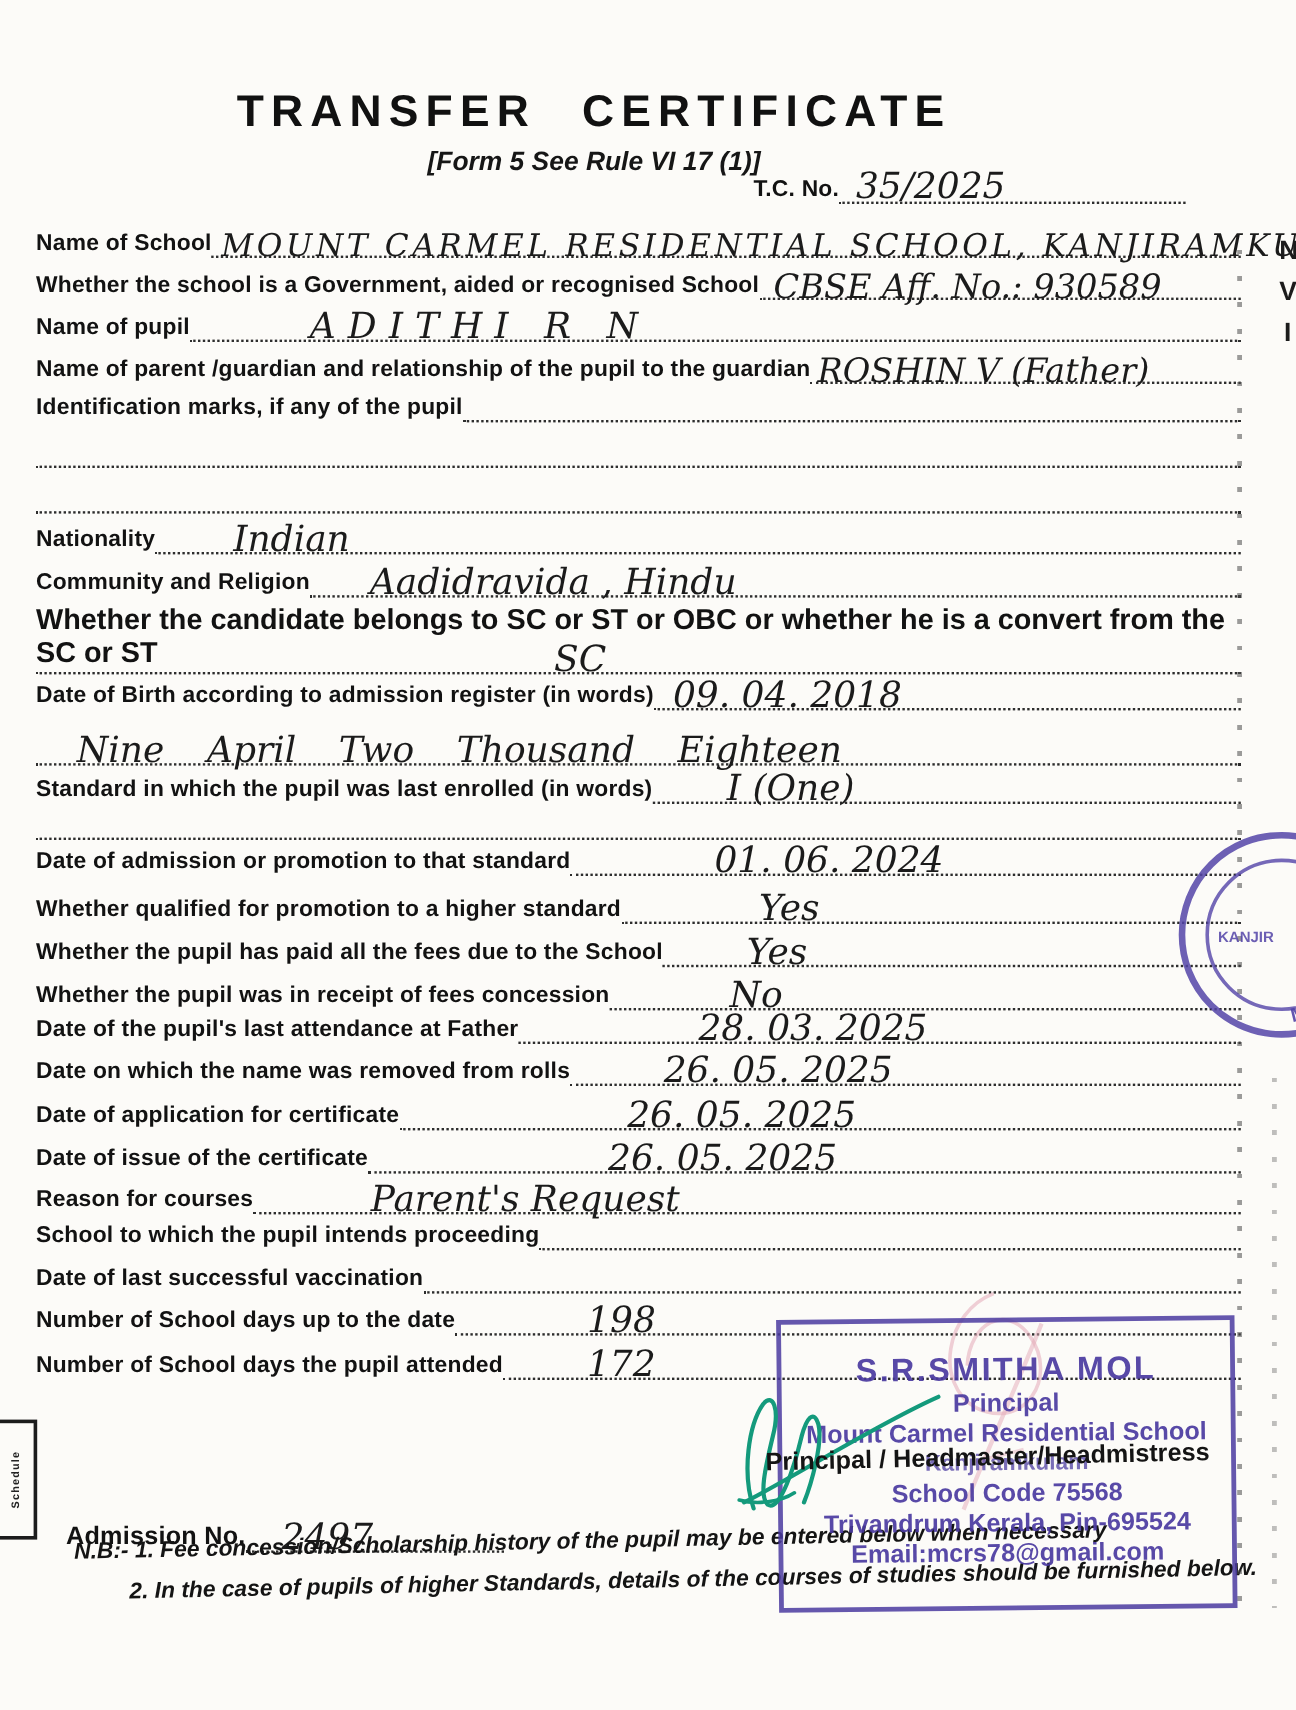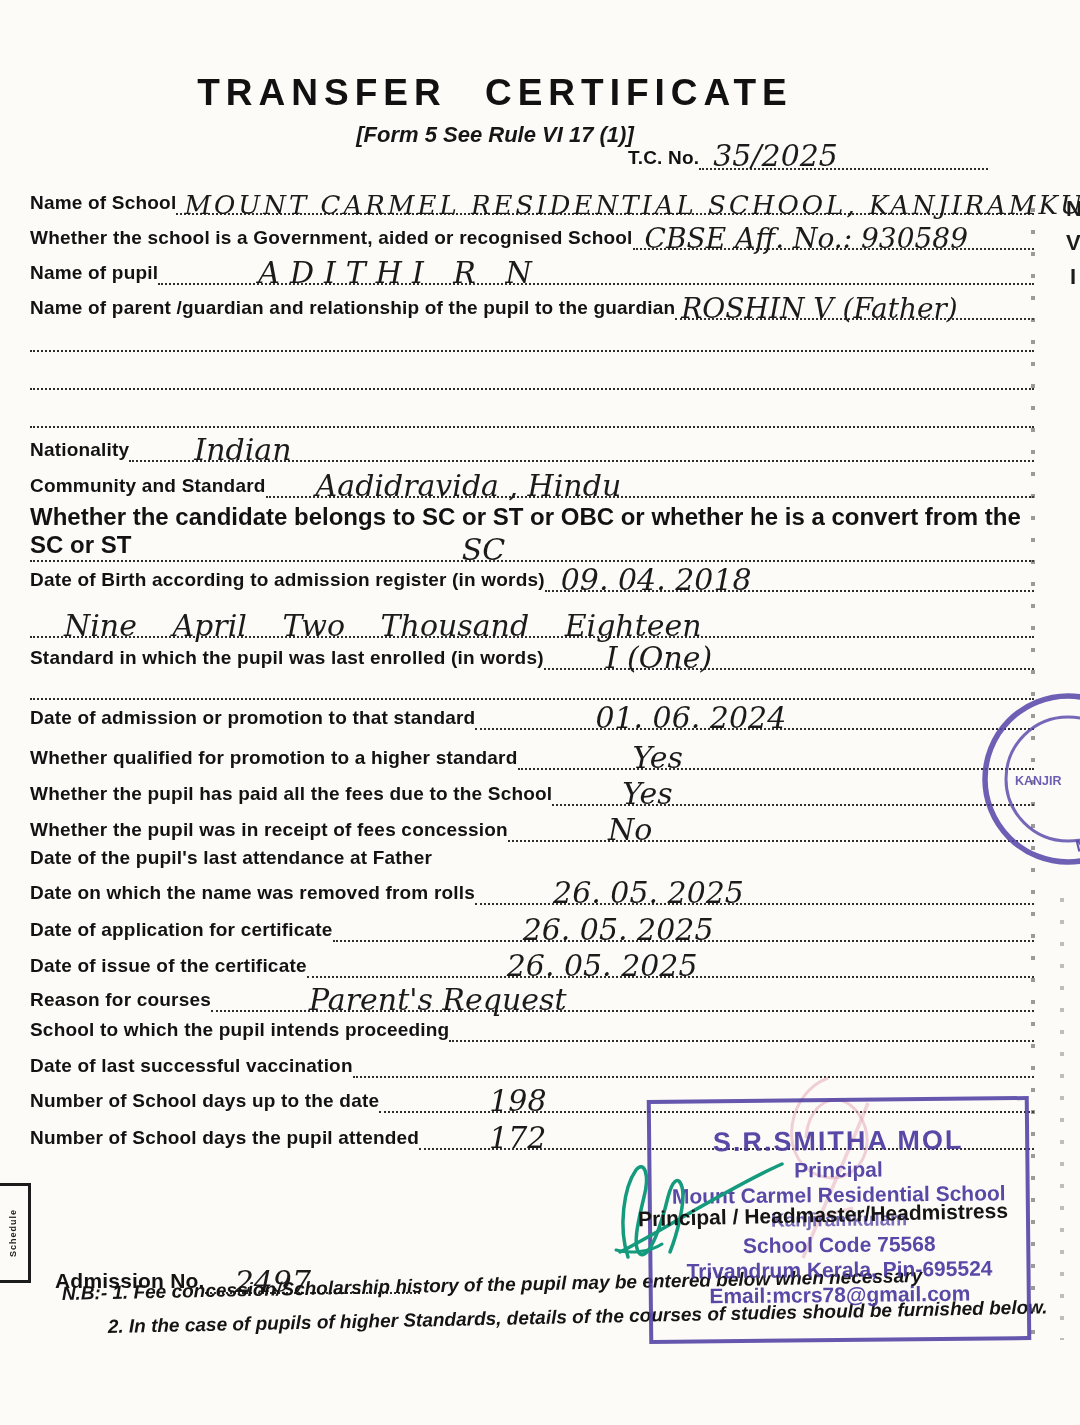--- a/index.html
+++ b/index.html
@@ -78,36 +78,37 @@
         <i class="hw big" style="left:100px;letter-spacing:10px">ADITHI  R N</i>
       </span>
   </div>
   <div class="row" style="top:286px">
     <span class="lbl">Name of parent /guardian and relationship of the pupil to the guardian</span>
     <span class="leader">
         <i class="hw" style="left:6px">ROSHIN  V  (Father)</i>
       </span>
   </div>
   <div class="row" style="top:318px">
+    <span class="lbl">Identification marks, if any of the pupil</span>
     <span class="leader"></span>
   </div>
   <div class="row" style="top:356px">
       <span class="leader"></span>
     </div>
   <div class="row" style="top:394px">
       <span class="leader"></span>
     </div>
   <div class="row" style="top:428px">
     <span class="lbl">Nationality</span>
     <span class="leader">
         <i class="hw big" style="left:65px">Indian</i>
       </span>
   </div>
   <div class="row" style="top:464px">
-    <span class="lbl">Community and Standard</span>
+    <span class="lbl">Community and Religion</span>
     <span class="leader">
         <i class="hw big" style="left:50px">Aadidravida , Hindu</i>
       </span>
   </div>
 
   <div class="plainline" style="top:503px">Whether the candidate belongs to SC or ST or OBC or whether he is a convert from the SC or ST</div>
   <div class="row" style="top:528px">
     <span class="leader">
         <i class="hw big" style="left:43%">SC</i>
       </span>
@@ -153,20 +154,23 @@
       </span>
   </div>
   <div class="row" style="top:808px">
     <span class="lbl">Whether the pupil was in receipt of fees concession</span>
     <span class="leader">
         <i class="hw big" style="left:100px">No</i>
       </span>
   </div>
   <div class="row" style="top:836px">
     <span class="lbl">Date of the pupil's last attendance at Father</span>
+    <span class="leader">
+        <i class="hw big" style="left:150px">28. 03. 2025</i>
+      </span>
   </div>
   <div class="row" style="top:871px">
     <span class="lbl">Date on which the name was removed from rolls</span>
     <span class="leader">
         <i class="hw big" style="left:78px">26. 05. 2025</i>
       </span>
   </div>
   <div class="row" style="top:908px">
     <span class="lbl">Date of application for certificate</span>
     <span class="leader">

